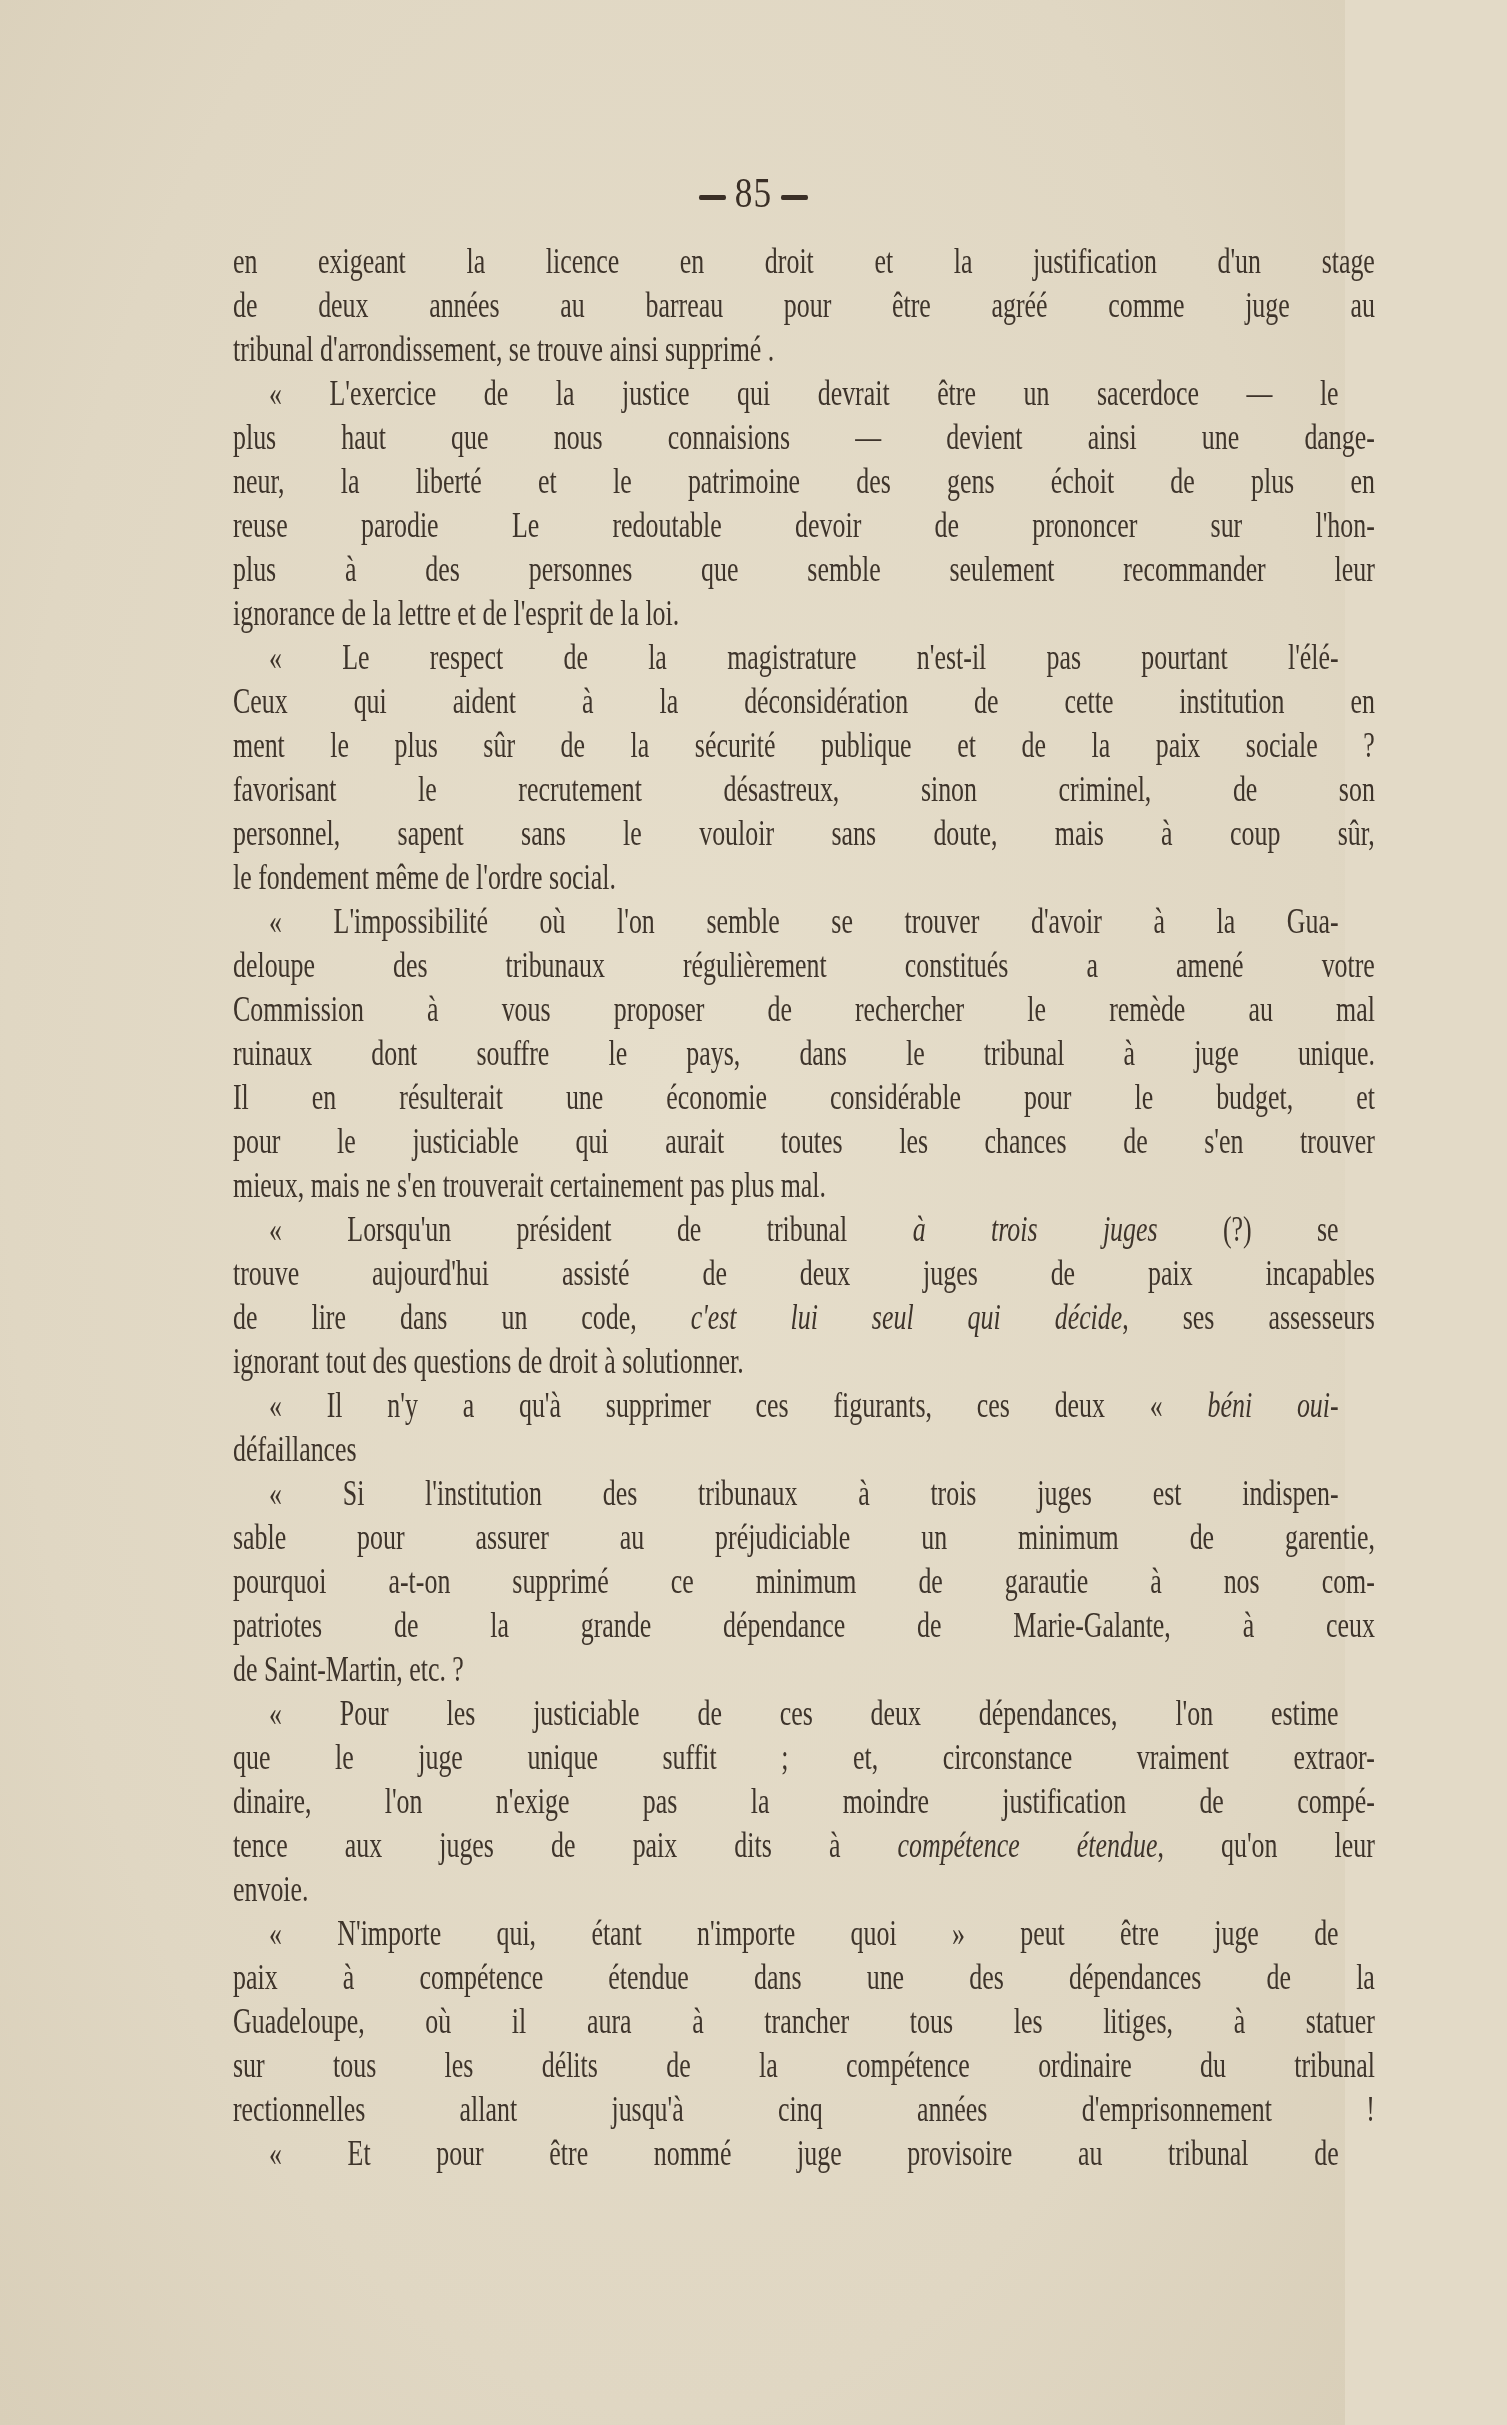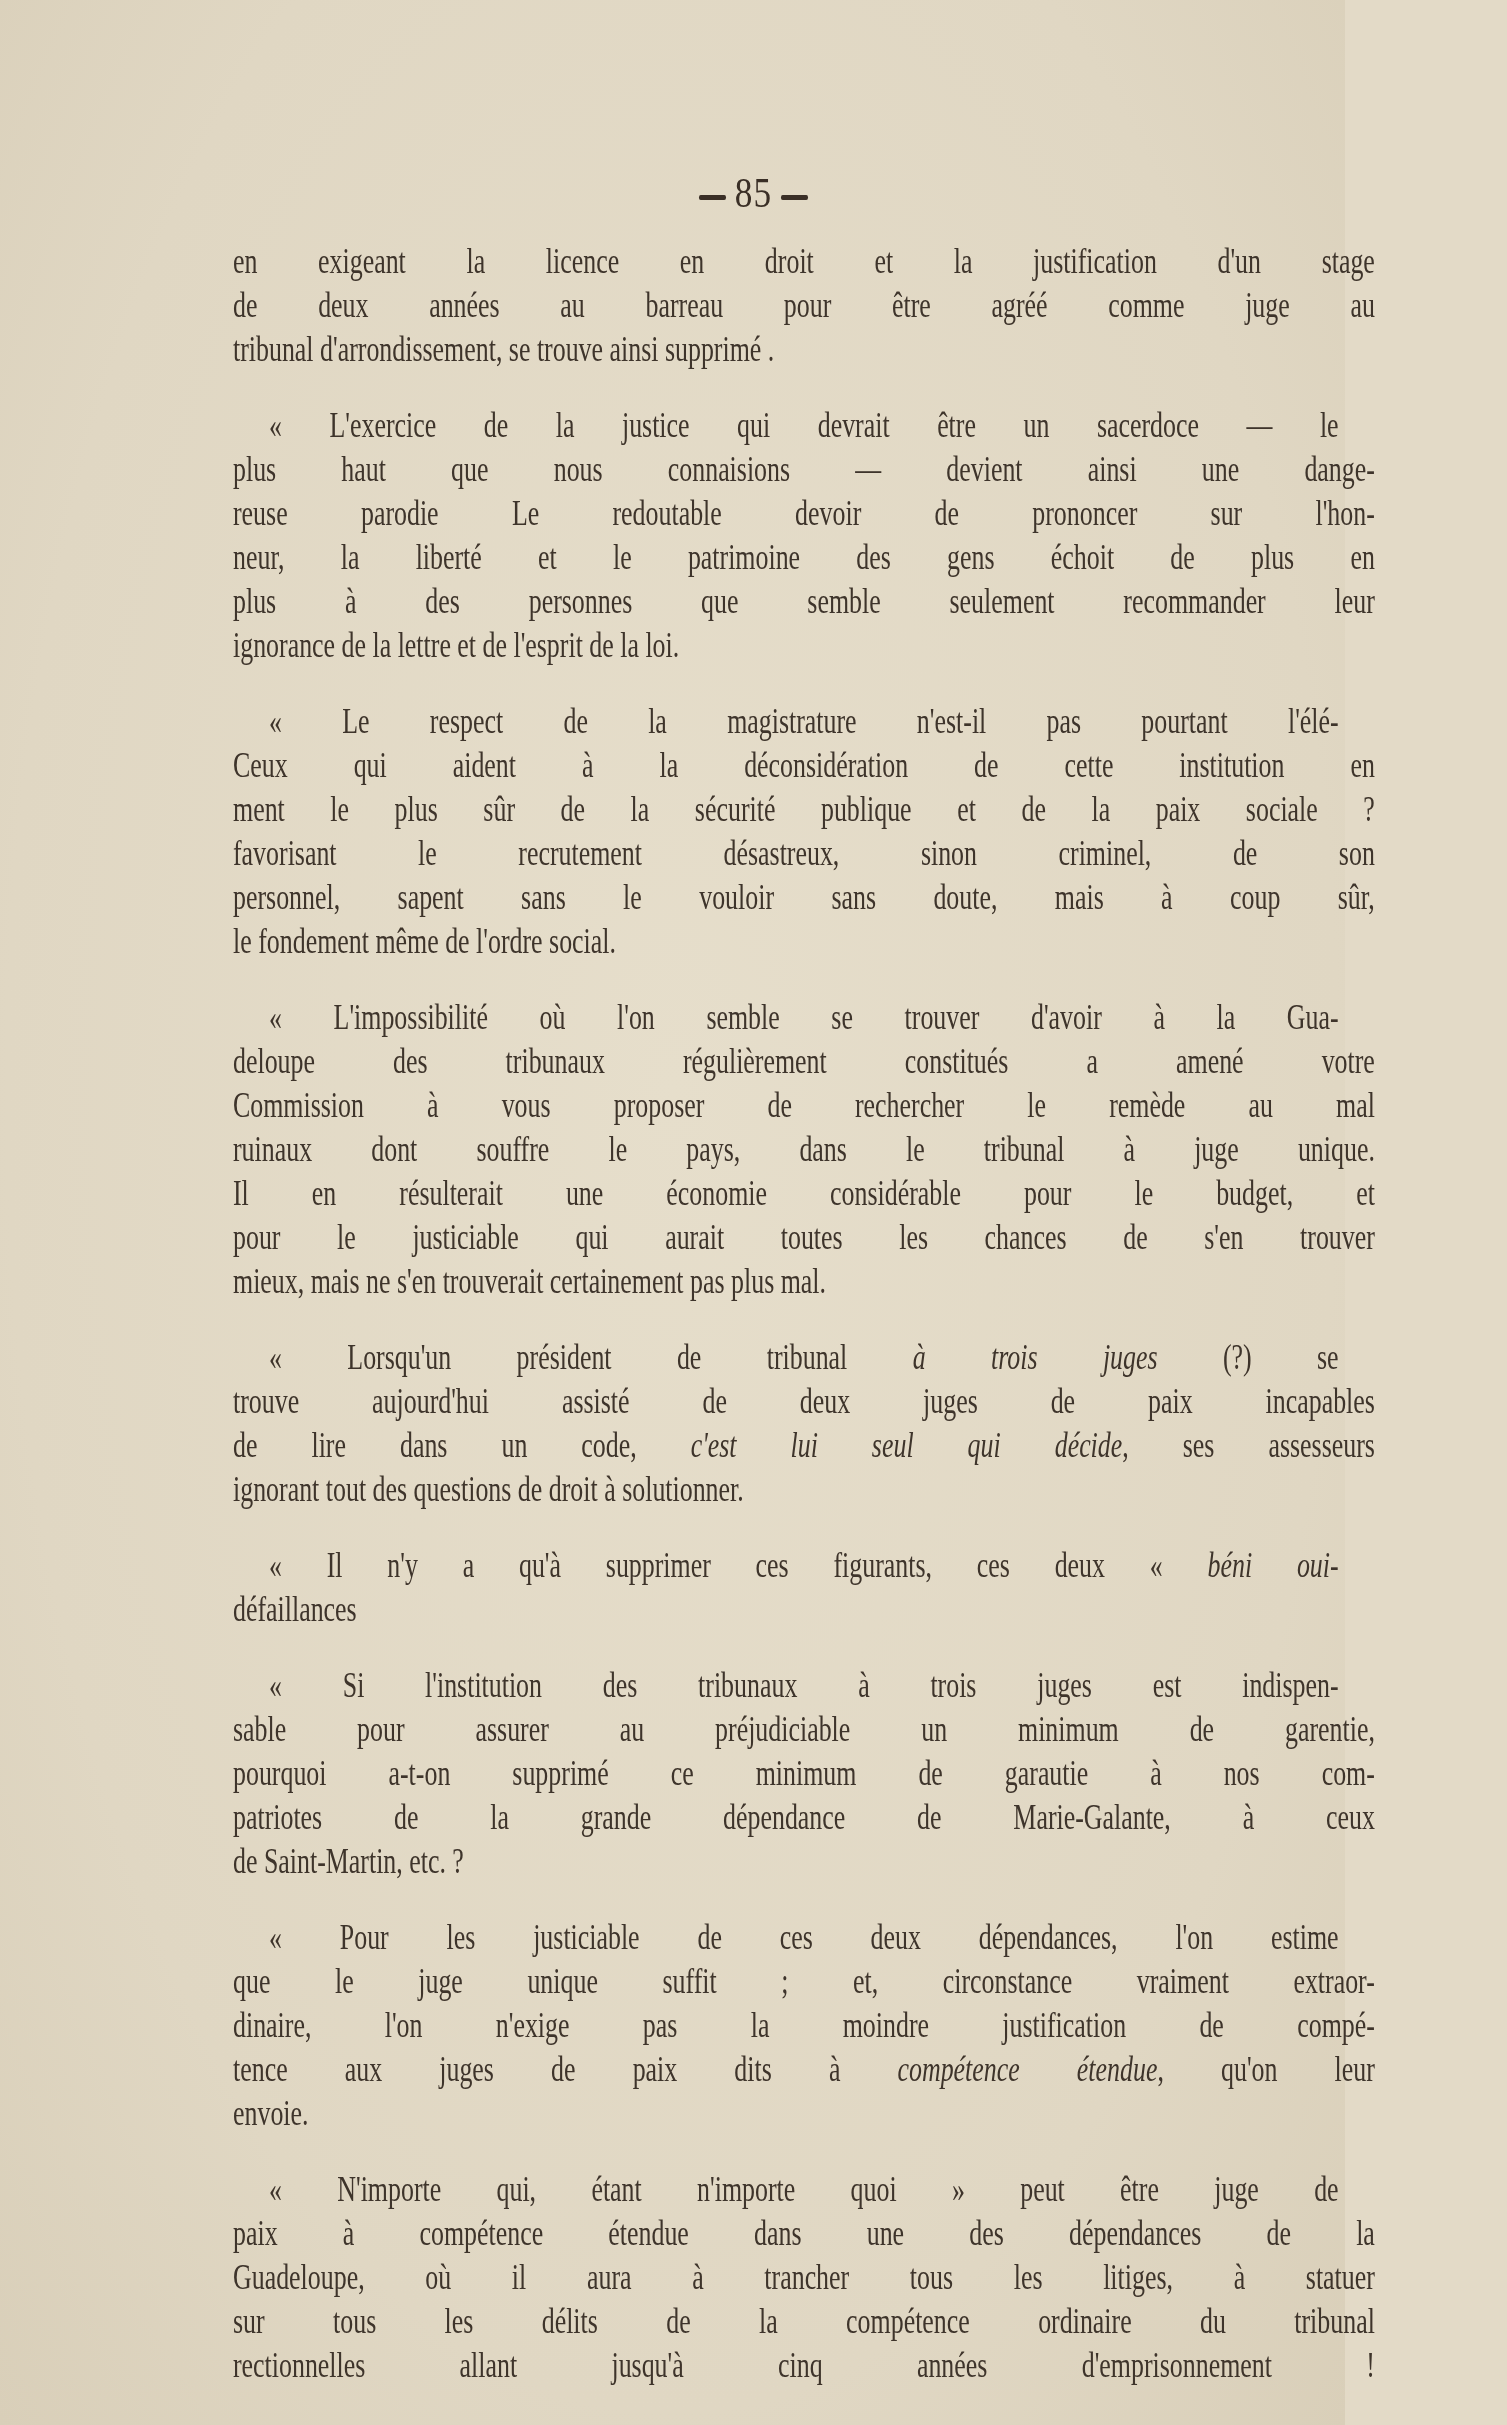--- a/index.html
+++ b/index.html
@@ -58,21 +58,20 @@
       text-align-last: justify;
       transform-origin: left center;
       height: 44px;
       overflow: visible;
     }
     .line.last {
       text-align-last: left;
     }
     .line.indent {
       padding-left: 36px;
-      margin-top: 32px;
     }
     .line span.inner {
       display: inline-block;
       transform: scaleX(0.74);
       transform-origin: left center;
       width: 135%;
     }
     .line span.inner.full {
       text-align: justify;
       text-align-last: justify;
@@ -89,22 +88,22 @@
   <div class="folio">
     <span class="dash"></span><span>85</span><span class="dash"></span>
   </div>
 
   <div class="text-block" id="text-block">
       <div class="line"><span class="inner full">en exigeant la licence en droit et la justification d'un stage</span></div>
       <div class="line"><span class="inner full">de deux années au barreau pour être agréé comme juge au</span></div>
       <div class="line last"><span class="inner">tribunal d'arrondissement, se trouve ainsi supprimé .</span></div>
       <div class="line indent"><span class="inner full">« L'exercice de la justice qui devrait être un sacerdoce — le</span></div>
       <div class="line"><span class="inner full">plus haut que nous connaisions — devient ainsi une dange-</span></div>
+      <div class="line"><span class="inner full">neur, la liberté et le patrimoine des gens échoit de plus en</span></div>
       <div class="line"><span class="inner full">reuse parodie Le redoutable devoir de prononcer sur l'hon-</span></div>
-      <div class="line"><span class="inner full">neur, la liberté et le patrimoine des gens échoit de plus en</span></div>
       <div class="line"><span class="inner full">plus à des personnes que semble seulement recommander leur</span></div>
       <div class="line last"><span class="inner">ignorance de la lettre et de l'esprit de la loi.</span></div>
       <div class="line indent"><span class="inner full">« Le respect de la magistrature n'est-il pas pourtant l'élé-</span></div>
       <div class="line"><span class="inner full">Ceux qui aident à la déconsidération de cette institution en</span></div>
       <div class="line"><span class="inner full">ment le plus sûr de la sécurité publique et de la paix sociale ?</span></div>
       <div class="line"><span class="inner full">favorisant le recrutement désastreux, sinon criminel, de son</span></div>
       <div class="line"><span class="inner full">personnel, sapent sans le vouloir sans doute, mais à coup sûr,</span></div>
       <div class="line last"><span class="inner">le fondement même de l'ordre social.</span></div>
       <div class="line indent"><span class="inner full">« L'impossibilité où l'on semble se trouver d'avoir à la Gua-</span></div>
       <div class="line"><span class="inner full">deloupe des tribunaux régulièrement constitués a amené votre</span></div>

